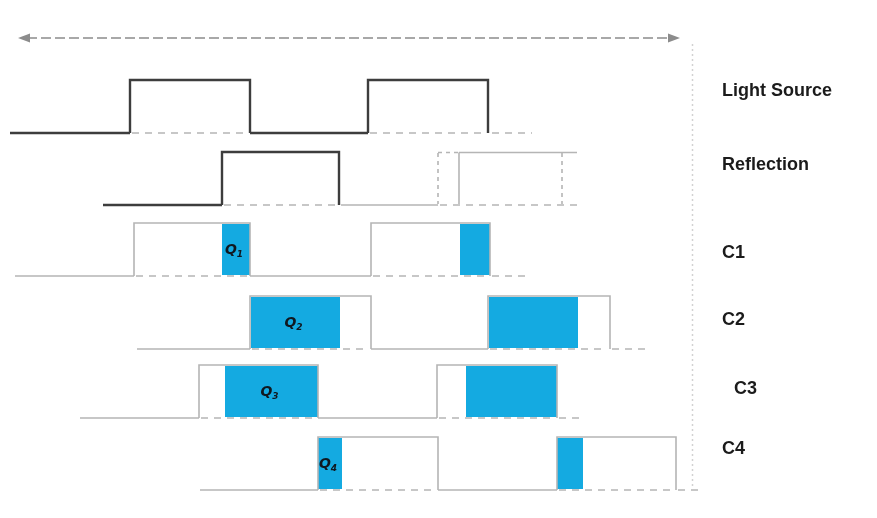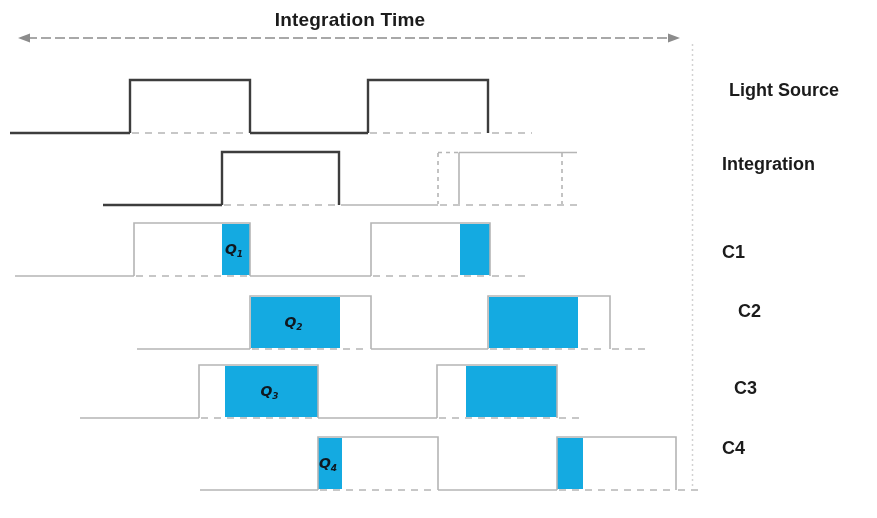--- a/index.html
+++ b/index.html
@@ -16,37 +16,36 @@
     text-align:center;
     font-size:19px;font-weight:bold;color:#1b1b1b;
     letter-spacing:0.2px;
   }
   .wave-svg{position:absolute;left:0;top:0;}
   .side-label{
     position:absolute;left:722px;
     font-size:18px;font-weight:bold;color:#1b1b1b;
     white-space:nowrap;
   }
-  .lbl-0{top:80px;margin-left:7px;}
+  .lbl-0{top:80px;}
   .lbl-1{top:154px;}
   .lbl-2{top:242px;}
-  .lbl-3{top:301px;margin-left:16px;}
+  .lbl-3{top:309px;}
   .lbl-4{top:378px;margin-left:12px;}
   .lbl-5{top:438px;}
   .qlab{
     font-family:"DejaVu Sans", sans-serif;
     font-style:italic;font-weight:bold;
     font-size:14px;fill:#101820;
   }
 </style>
 </head>
 <body>
 
 <div class="stage">
-  <div class="title">Integration Time</div>
   <svg id="wave" class="wave-svg" width="877" height="518" viewBox="0 0 877 518">
       <line x1="27" y1="38" x2="671" y2="38" stroke="#8c8c8c" stroke-width="1.5" stroke-dasharray="10 4"></line>
       <path d="M 18 38 l 12 -4.5 v 9 Z" fill="#8c8c8c"></path>
       <path d="M 680 38 l -12 -4.5 v 9 Z" fill="#8c8c8c"></path>
       <line x1="692.5" y1="44" x2="692.5" y2="489" stroke="#d2d2d2" stroke-width="1.5" stroke-dasharray="2 3"></line>
       <line x1="132" y1="133" x2="248" y2="133" stroke="#b5b5b5" stroke-width="1.6" stroke-dasharray="7 6"></line>
       <line x1="370" y1="133" x2="486" y2="133" stroke="#b5b5b5" stroke-width="1.6" stroke-dasharray="7 6"></line>
       <line x1="492" y1="133" x2="532" y2="133" stroke="#b5b5b5" stroke-width="1.6" stroke-dasharray="7 6"></line>
       <line x1="10" y1="133" x2="130" y2="133" stroke="#3d3d3d" stroke-width="2.4"></line>
       <line x1="250" y1="133" x2="368" y2="133" stroke="#3d3d3d" stroke-width="2.4"></line>
@@ -97,18 +96,18 @@
       <rect x="557" y="438" width="26" height="51" fill="#14aae1"></rect>
       <line x1="320" y1="490" x2="436" y2="490" stroke="#b5b5b5" stroke-width="1.6" stroke-dasharray="7 6"></line>
       <line x1="559" y1="490" x2="674" y2="490" stroke="#b5b5b5" stroke-width="1.6" stroke-dasharray="7 6"></line>
       <line x1="678" y1="490" x2="700" y2="490" stroke="#b5b5b5" stroke-width="1.6" stroke-dasharray="7 6"></line>
       <line x1="200" y1="490" x2="318" y2="490" stroke="#b5b5b5" stroke-width="1.6"></line>
       <line x1="438" y1="490" x2="557" y2="490" stroke="#b5b5b5" stroke-width="1.6"></line>
       <polyline points="318,490 318,437 438,437 438,490" fill="none" stroke="#b5b5b5" stroke-width="1.6"></polyline>
       <polyline points="557,490 557,437 676,437 676,490" fill="none" stroke="#b5b5b5" stroke-width="1.6"></polyline>
     </svg>
   <div class="side-label lbl-0">Light Source</div>
-  <div class="side-label lbl-1">Integration</div>
+  <div class="side-label lbl-1">Reflection</div>
   <div class="side-label lbl-2">C1</div>
   <div class="side-label lbl-3">C2</div>
   <div class="side-label lbl-4">C3</div>
   <div class="side-label lbl-5">C4</div>
 </div>
 
 </body></html>

